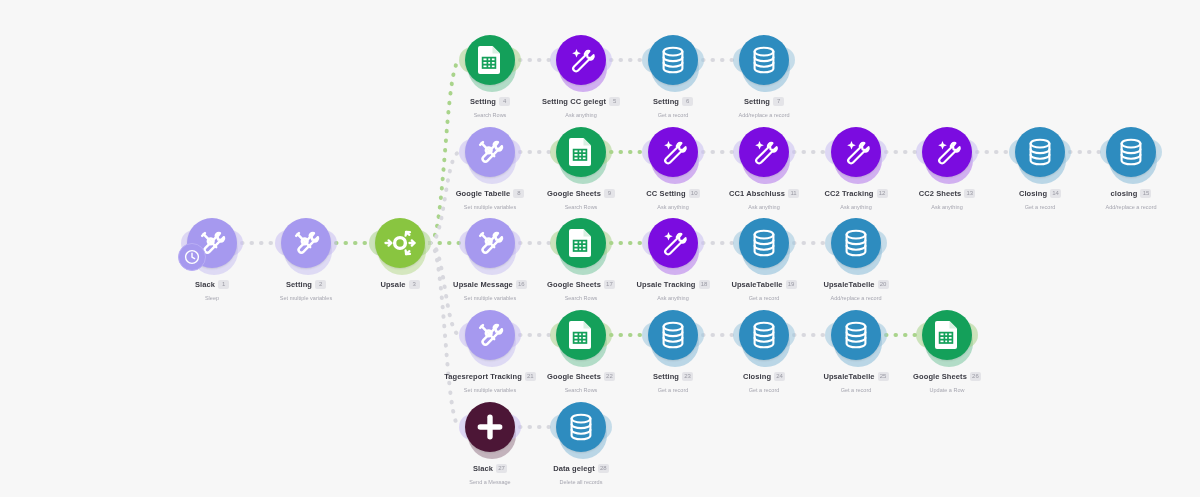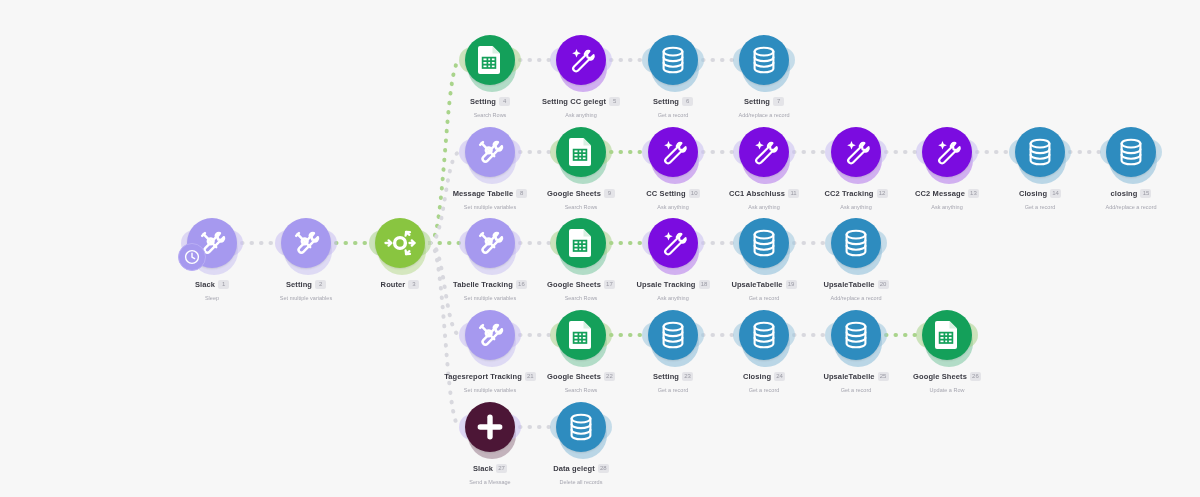--- a/index.html
+++ b/index.html
@@ -158,21 +158,21 @@
               <path d="M28.8 14.4 L31.4 17 L28.8 19.6"></path>
           <path d="M23 6 L26.4 8.8"></path>
               <path d="M22.6 9.6 L23.2 5.8 L27 6.2"></path>
           <path d="M23 28 L26.4 25.2"></path>
               <path d="M22.6 24.4 L23.2 28.2 L27 27.8"></path>
         </g>
           </svg>
         </div>
 
      <div class="label">
-       <div><span class="title">Router</span><span class="chip">3</span></div>
+       <div><span class="title">Upsale</span><span class="chip">3</span></div>
        <div class="sub"></div>
      </div>
       </div>
       <div class="node" style="left: 490px; top: 60px;">
         <div class="cap left" style="background:#a9d48b"></div>
      <div class="cap right" style="background:#a9d48b"></div>
      <div class="ghost" style="background:#14a05a"></div>
      <div class="bubble" style="background:#14a05a">
           <svg width="28" height="30" viewBox="0 0 26 30">
         <path d="M3 1 h12.5 L23 8.4 V27 a2 2 0 0 1 -2 2 H3 a2 2 0 0 1 -2 -2 V3 a2 2 0 0 1 2 -2z" fill="#fff"></path>
@@ -256,21 +256,21 @@
         <g fill="none" stroke="#fff" stroke-width="2.6" stroke-linecap="round" stroke-linejoin="round">
           <path d="M7 6.5 L20.5 20.5"></path>
           <path d="M5.5 8.5 L8.5 5.5"></path>
           <path d="M24.5 5.5 c-2.6 -1 -5.6 1.8 -4.4 4.6 L9 21.2 c-1.2 1.2 -1.2 3 0 4.2 1.2 1.2 3 1.2 4.2 0 L24.1 14.2 c2.8 1.2 5.6 -1.8 4.6 -4.4 l-3 3 -3.2 -0.6 -0.6 -3.2z"></path>
           <circle cx="14.6" cy="14.2" r="3.1"></circle>
         </g>
           </svg>
         </div>
 
      <div class="label">
-       <div><span class="title">Message Tabelle</span><span class="chip">8</span></div>
+       <div><span class="title">Google Tabelle</span><span class="chip">8</span></div>
        <div class="sub">Set multiple variables</div>
      </div>
       </div>
       <div class="node" style="left: 581px; top: 152px;">
         <div class="cap left" style="background:#a9d48b"></div>
      <div class="cap right" style="background:#a9d48b"></div>
      <div class="ghost" style="background:#14a05a"></div>
      <div class="bubble" style="background:#14a05a">
           <svg width="28" height="30" viewBox="0 0 26 30">
         <path d="M3 1 h12.5 L23 8.4 V27 a2 2 0 0 1 -2 2 H3 a2 2 0 0 1 -2 -2 V3 a2 2 0 0 1 2 -2z" fill="#fff"></path>
@@ -348,21 +348,21 @@
      <div class="bubble" style="background:#7b0ce0">
           <svg width="30" height="30" viewBox="0 0 32 32">
         <g fill="none" stroke="#fff" stroke-width="2.3" stroke-linecap="round" stroke-linejoin="round">
           <path d="M25 6.5 c-2.7 -1.1 -5.8 1.9 -4.5 4.8 L8.6 23 c-1.2 1.2 -1.2 3.1 0 4.3 1.2 1.2 3.1 1.2 4.3 0 L24.6 15.4 c2.9 1.3 5.9 -1.8 4.8 -4.5 l-3.1 3.1 -3.3 -0.6 -0.6 -3.3z"></path>
         </g>
         <path d="M11.2 4.2 l1.35 3.25 3.25 1.35 -3.25 1.35 -1.35 3.25 -1.35 -3.25 -3.25 -1.35 3.25 -1.35z" fill="#fff"></path>
         </svg>
         </div>
 
      <div class="label">
-       <div><span class="title">CC2 Message</span><span class="chip">13</span></div>
+       <div><span class="title">CC2 Sheets</span><span class="chip">13</span></div>
        <div class="sub">Ask anything</div>
      </div>
       </div>
       <div class="node" style="left: 1040px; top: 152px;">
         <div class="cap left" style="background:#9cc6de"></div>
      <div class="cap right" style="background:#9cc6de"></div>
      <div class="ghost" style="background:#2e8cbf"></div>
      <div class="bubble" style="background:#2e8cbf">
           <svg width="28" height="30" viewBox="0 0 28 30">
         <g fill="none" stroke="#fff" stroke-width="2.1" stroke-linecap="round">
@@ -408,21 +408,21 @@
         <g fill="none" stroke="#fff" stroke-width="2.6" stroke-linecap="round" stroke-linejoin="round">
           <path d="M7 6.5 L20.5 20.5"></path>
           <path d="M5.5 8.5 L8.5 5.5"></path>
           <path d="M24.5 5.5 c-2.6 -1 -5.6 1.8 -4.4 4.6 L9 21.2 c-1.2 1.2 -1.2 3 0 4.2 1.2 1.2 3 1.2 4.2 0 L24.1 14.2 c2.8 1.2 5.6 -1.8 4.6 -4.4 l-3 3 -3.2 -0.6 -0.6 -3.2z"></path>
           <circle cx="14.6" cy="14.2" r="3.1"></circle>
         </g>
           </svg>
         </div>
 
      <div class="label">
-       <div><span class="title">Tabelle Tracking</span><span class="chip">16</span></div>
+       <div><span class="title">Upsale Message</span><span class="chip">16</span></div>
        <div class="sub">Set multiple variables</div>
      </div>
       </div>
       <div class="node" style="left: 581px; top: 243px;">
         <div class="cap left" style="background:#a9d48b"></div>
      <div class="cap right" style="background:#a9d48b"></div>
      <div class="ghost" style="background:#14a05a"></div>
      <div class="bubble" style="background:#14a05a">
           <svg width="28" height="30" viewBox="0 0 26 30">
         <path d="M3 1 h12.5 L23 8.4 V27 a2 2 0 0 1 -2 2 H3 a2 2 0 0 1 -2 -2 V3 a2 2 0 0 1 2 -2z" fill="#fff"></path>

